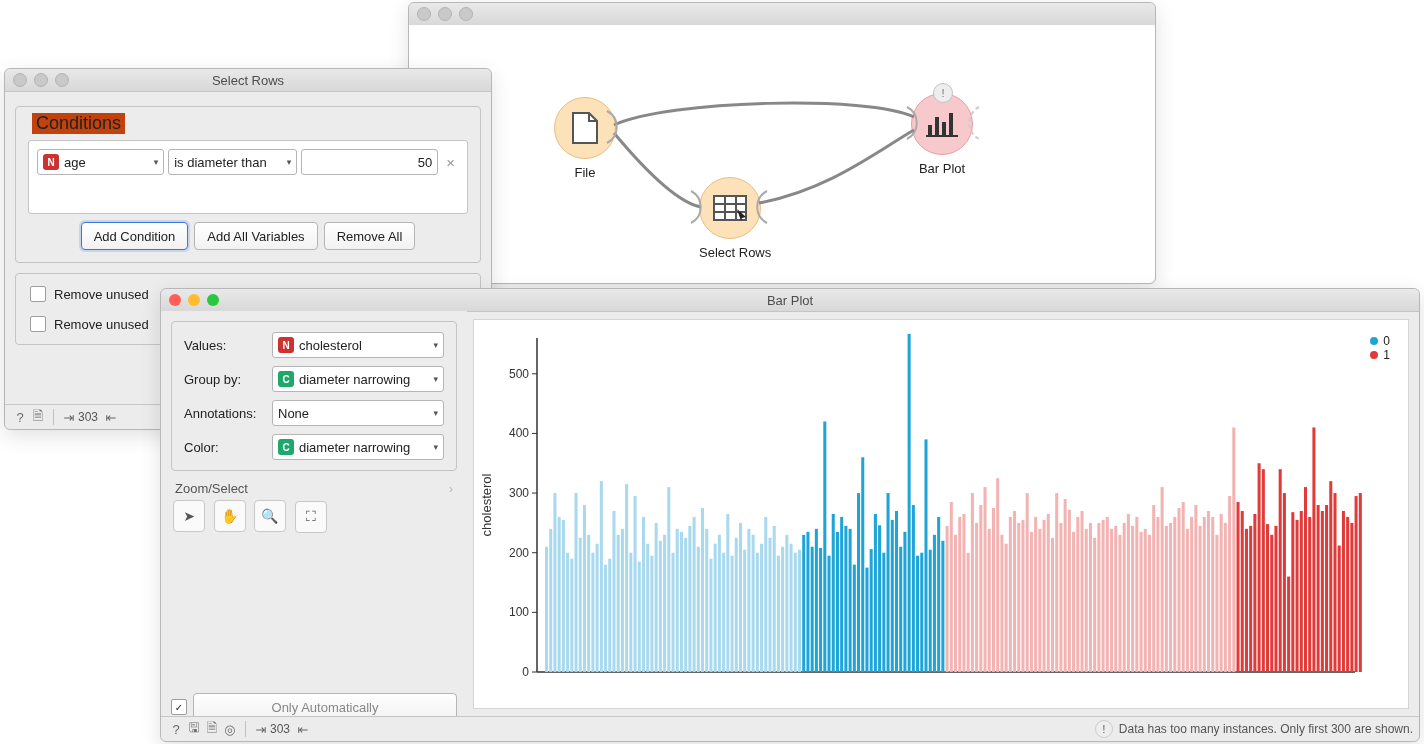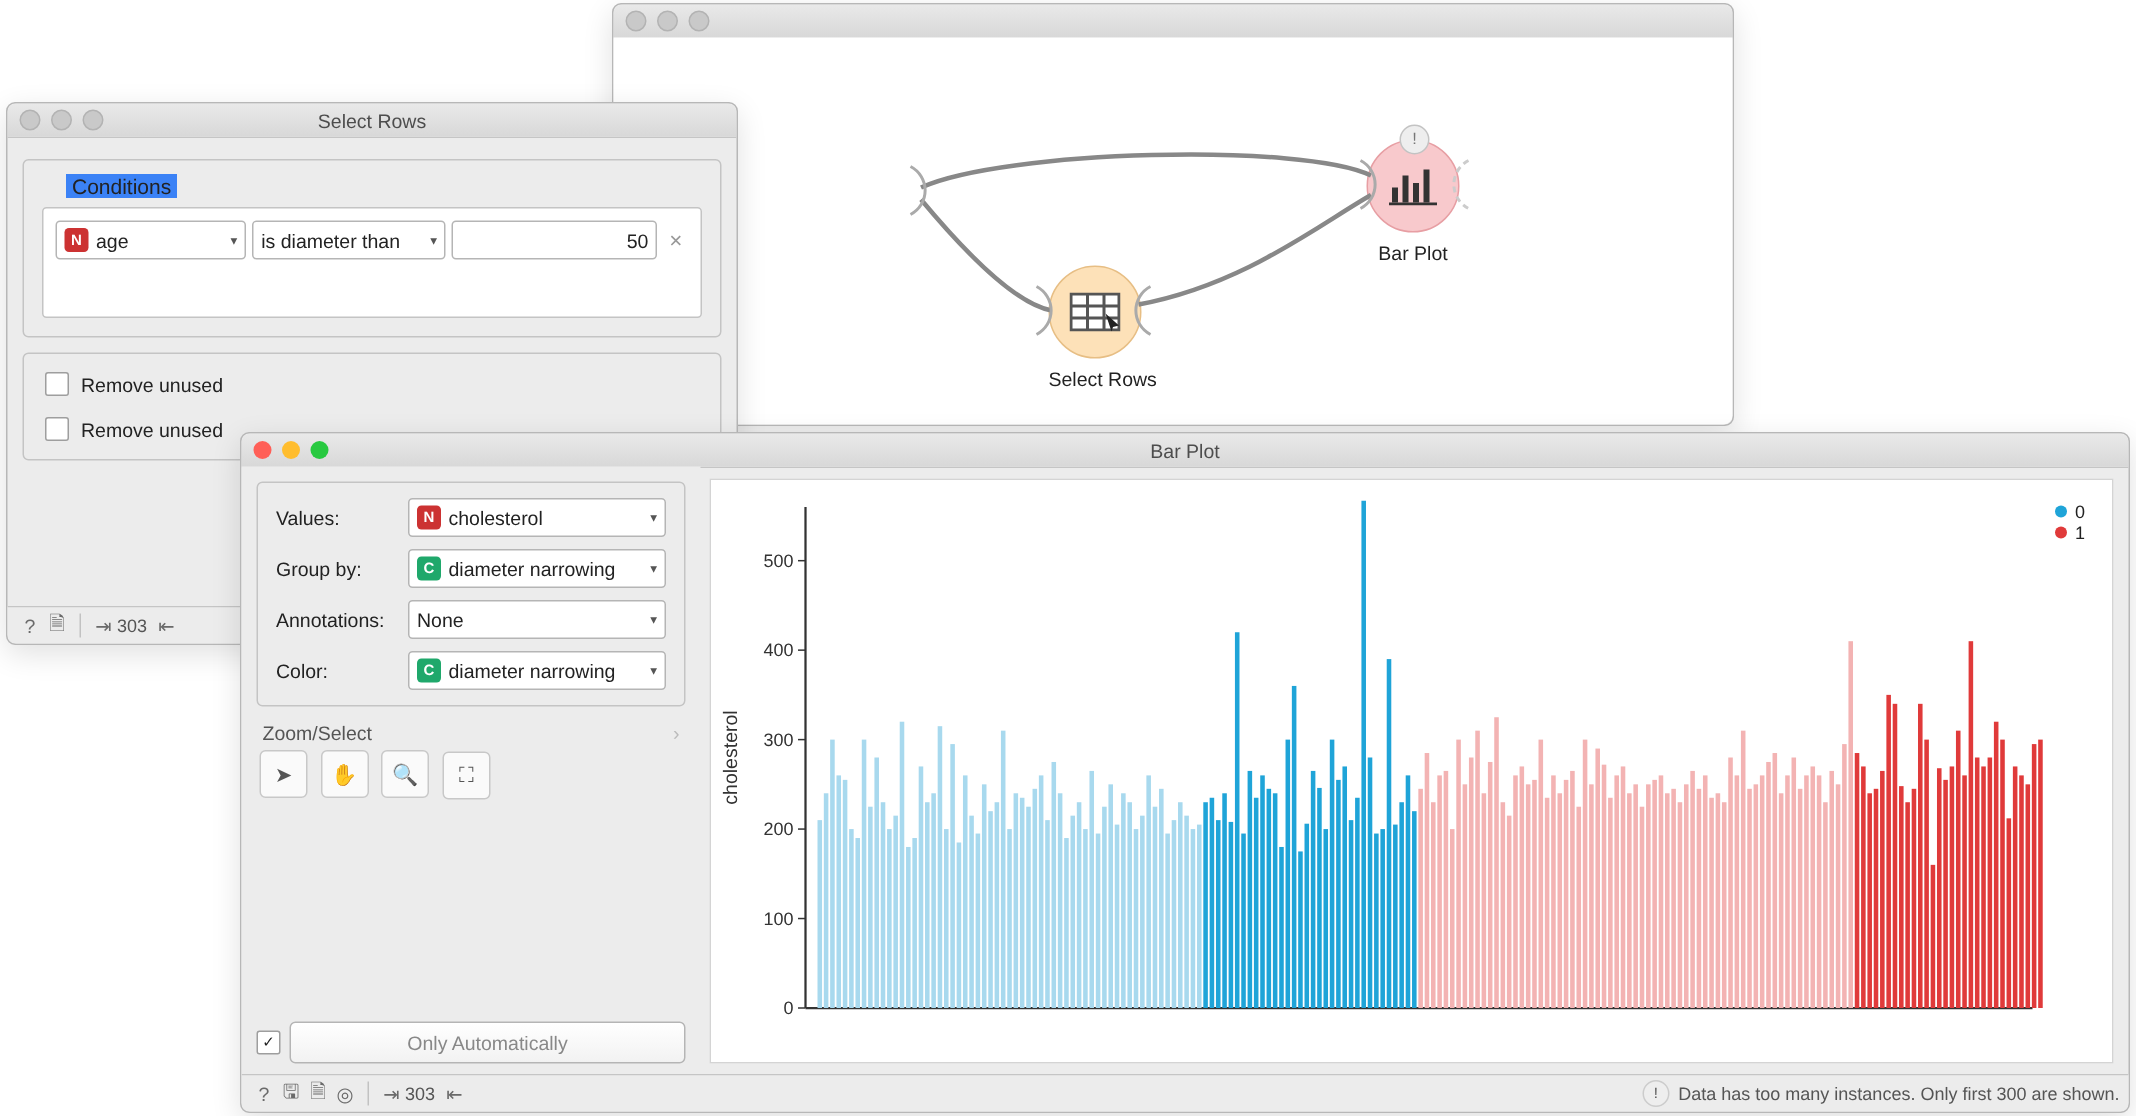--- a/index.html
+++ b/index.html
@@ -9,21 +9,21 @@
 .tbtn{width:12px;height:12px;border-radius:50%}
 .tclose{background:#ff5f57}
 .tmin{background:#ffbd2e}
 .tmax{background:#28c940}
 .tbtn.gray{background:#c9c9c9;border:1px solid #b3b3b3}
 .title-center{position:absolute;left:0;right:0;text-align:center;font-size:13px;color:#4d4d4d}
 .statusbar{height:24px;border-top:1px solid #c5c5c5;background:#ececec;display:flex;align-items:center;padding:0 6px;font-size:12px;color:#555;position:absolute;bottom:0;left:0;right:0;border-radius:0 0 6px 6px}
 .sbicon{width:18px;display:inline-flex;justify-content:center;font-size:13px;color:#6a6a6a}
 .divider{width:1px;height:16px;background:#c2c2c2;margin:0 6px}
 .groupbox{margin:10px;border:1px solid #c4c4c4;border-radius:4px;background:#ececec;padding:10px 12px 12px}
-.grouptitle{font-size:14px;margin:-16px 0 6px 16px;display:inline-block;background:#3b82f6;padding:0 4px}
+.grouptitle{font-size:18px;margin:-16px 0 6px 4px;display:inline-block;background:#c2410c;padding:0 4px}
 .select,.input{height:24px;border:1px solid #b5b5b5;border-radius:3px;background:#fff;display:flex;align-items:center;padding:0 5px;font-size:13px}
 .select .caret{margin-left:auto;font-size:9px;color:#555}
 .btn{height:26px;padding:0 12px;border:1px solid #b5b5b5;border-radius:4px;background:linear-gradient(#fff,#f2f2f2);font-size:13px;display:inline-flex;align-items:center}
 .btn.primary{border-color:#3e76d6;box-shadow:0 0 0 2px rgba(62,118,214,.2)}
 .checkbox{width:14px;height:14px;border:1px solid #9e9e9e;border-radius:2px;background:#fff;display:inline-flex;align-items:center;justify-content:center;font-size:10px}
 .checkbox .mark{visibility:hidden}
 .checkbox.checked .mark{visibility:visible}
 .badge{width:16px;height:16px;border-radius:3px;display:inline-flex;align-items:center;justify-content:center;color:#fff;font-size:10px;font-weight:bold;margin-right:5px}
 .badge.N{background:#cc3232}
 .badge.C{background:#1fa86b}
@@ -39,20 +39,29 @@
 <div class="window" style="left:408px;top:2px;width:746px;height:280px">
   <div class="titlebar">
     <div class="traffic">
       <div class="tbtn gray"></div>
       <div class="tbtn gray"></div>
       <div class="tbtn gray"></div>
     </div>
   </div>
   <div style="position:absolute;left:0;top:22px;right:0;bottom:0;background:#fff;border-radius:0 0 6px 6px">
 
+    <div style="position:absolute;left:145px;top:72px">
+      <div style="width:60px;height:60px;border-radius:50%;background:#fde1b8;border:1px solid #e7be84;display:flex;align-items:center;justify-content:center">
+        <svg width="28" height="34" viewBox="0 0 28 34">
+            <path d="M2 2h16l8 8v22H2z" fill="#fff" stroke="#555" stroke-width="2"></path>
+            <path d="M18 2v8h8" fill="none" stroke="#555" stroke-width="2"></path>
+          </svg>
+      </div>
+      <div style="text-align:center;margin-top:6px;font-size:13px">File</div>
+    </div>
 
     <div style="position:absolute;left:290px;top:152px">
       <div style="width:60px;height:60px;border-radius:50%;background:#fde1b8;border:1px solid #e7be84;display:flex;align-items:center;justify-content:center">
         <svg width="34" height="26" viewBox="0 0 34 26">
             <rect x="1" y="1" width="32" height="24" fill="#fff" stroke="#555" stroke-width="2"></rect>
             <line x1="1" y1="9" x2="33" y2="9" stroke="#555" stroke-width="2"></line>
             <line x1="1" y1="17" x2="33" y2="17" stroke="#555" stroke-width="2"></line>
             <line x1="12" y1="1" x2="12" y2="25" stroke="#555" stroke-width="2"></line>
             <line x1="23" y1="1" x2="23" y2="25" stroke="#555" stroke-width="2"></line>
             <path d="M24 14l9 8-4 1-1 3z" fill="#222"></path>
@@ -110,20 +119,31 @@
         <div class="select" style="width:120px">
           <span>is diameter than</span>
             <span class="caret">▾</span>
         </div>
         <div class="input" style="width:128px;justify-content:flex-end">
           <span>50</span>
         </div>
         <span style="color:#999;padding:0 4px;font-size:15px">×</span>
       </div>
     </div>
+    <div style="display:flex;gap:6px;justify-content:center;margin-top:8px">
+      <div class="btn primary">
+          <span>Add Condition</span>
+        </div>
+      <div class="btn">
+          <span>Add All Variables</span>
+        </div>
+      <div class="btn">
+          <span>Remove All</span>
+        </div>
+    </div>
   </div>
 
   <div class="groupbox" style="padding:12px 14px">
     <div style="display:flex;align-items:center;gap:8px;margin-bottom:14px">
       <span class="checkbox">
           <span class="mark">✓</span>
         </span>
       <span>Remove unused</span>
     </div>
     <div style="display:flex;align-items:center;gap:8px">
@@ -147,21 +167,21 @@
 <div class="window" style="left:160px;top:288px;width:1258px;height:452px">
   <div class="titlebar">
     <div class="traffic">
       <div class="tbtn tclose"></div>
       <div class="tbtn tmin"></div>
       <div class="tbtn tmax"></div>
     </div>
     <div class="title-center">Bar Plot</div>
   </div>
 
-  <div style="position:absolute;left:0;top:22px;width:306px;bottom:24px;background:#ececec">
+  <div style="position:absolute;left:0;top:22px;width:306px;bottom:12px;background:#ececec">
     <div class="groupbox" style="padding:10px 12px">
       <div style="display:grid;grid-template-columns:88px 1fr;row-gap:8px;align-items:center">
         <span>Values:</span>
         <div class="select">
             <span class="badge N">N</span>
             <span>cholesterol</span>
             <span class="caret">▾</span>
           </div>
         <span>Group by:</span>
         <div class="select">

